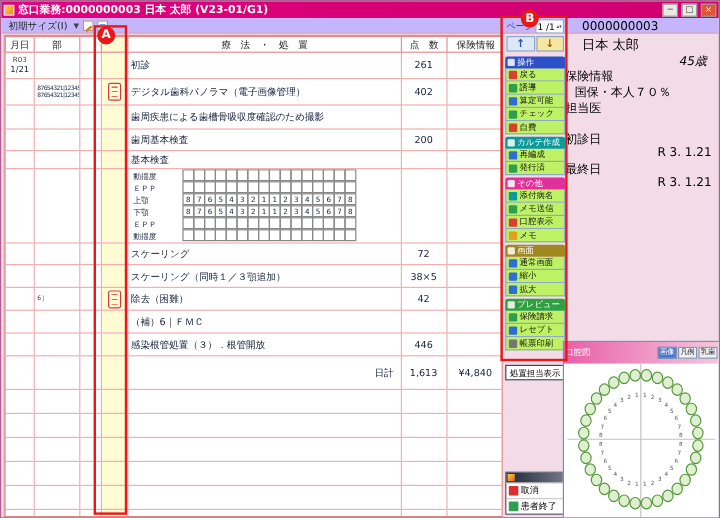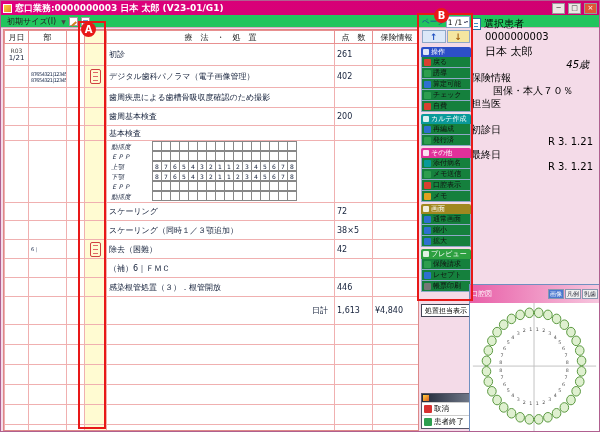--- a/index.html
+++ b/index.html
@@ -7,81 +7,81 @@
   .window { position:relative; width:600px; height:432px; background:#f4dbe8; border:1px solid #b06090; overflow:hidden; }
 
   
   .titlebar { position:absolute; left:0; top:0; right:0; height:14px; background:linear-gradient(90deg,#e0007e,#cf0070); display:flex; align-items:center; gap:3px; padding:0 2px; }
   .app-icon { width:9px; height:9px; background:linear-gradient(135deg,#ffd040,#e09020); border:1px solid #fff; flex:none; }
   .title-text { color:#fff; font-size:9px; font-weight:bold; flex:1; white-space:nowrap; overflow:hidden; }
   .win-btn { width:13px; height:11px; background:#ece8e4; border:1px solid #999; font-size:7px; line-height:9px; text-align:center; color:#333; flex:none; }
   .win-btn.close { background:#e05535; color:#fff; }
 
   
-  .toolbar { position:absolute; left:0; top:14px; right:0; height:13px; background:#22c55e; border-bottom:1px solid #d8a8c0; display:flex; align-items:center; gap:3px; padding:4px 4px; font-size:8px; color:#222; }
+  .toolbar { position:absolute; left:0; top:14px; right:0; height:13px; background:#c4b5fd; border-bottom:1px solid #d8a8c0; display:flex; align-items:center; gap:3px; padding:4px 4px; font-size:8px; color:#222; }
   .tool-label { padding:0 2px; }
   .tool-caret { font-size:6px; color:#444; }
   .tool-ic { width:9px; height:9px; border:1px solid #b090a0; background:#fff; position:relative; }
   .tool-ic.pencil::before { content:""; position:absolute; left:1px; top:5px; width:6px; height:2px; background:#d08020; transform:rotate(-40deg); }
   .tool-ic.note::before { content:""; position:absolute; inset:1px; background:repeating-linear-gradient(0deg,#70a0d0 0 1px,transparent 1px 3px); }
 
   
   .table-wrap { position:absolute; left:2px; top:28px; width:416px; height:402px; background:#fff; border:1px solid #dd8888; overflow:hidden; }
   table { border-collapse:collapse; table-layout:fixed; width:416px; }
   th,td { border:1px solid #f0b0b0; font-size:8px; color:#14203a; overflow:hidden; white-space:nowrap; padding:0 2px; vertical-align:middle; }
   thead th { height:13px; font-weight:normal; color:#222; border-color:#e89090; text-align:center; font-size:8px; }
   .c-flag, th.flag { background:#fffbd2; }
   .c-date { font-size:7px; text-align:center; }
   .era { font-size:6px; color:#444; line-height:6px; }
   .c-part { font-size:5px; line-height:6px; white-space:pre-line; letter-spacing:-0.5px; color:#203050; }
-  .c-pts, .c-copay { text-align:left; padding-right:3px; }
+  .c-pts, .c-copay { text-align:center; padding-right:3px; }
   .total-label { text-align:right; padding-right:6px; }
   .stamp { width:11px; height:15px; border:1px solid #d04040; border-radius:2px; margin:1px auto; position:relative; }
   .stamp::before { content:""; position:absolute; inset:2px; background:repeating-linear-gradient(0deg,#e06868 0 1px,transparent 1px 4px); }
 
   
   .perio { padding:1px 0 0 2px; }
   .perio-row { display:flex; height:10px; }
-  .perio-label { width:42px; font-size:6.5px; line-height:10px; color:#14203a; flex:none;font-style:italic; }
+  .perio-label { width:42px; font-size:6.5px; line-height:10px; color:#14203a; flex:none; }
   .perio-cell { width:10px; height:10px; border:1px solid #888; margin-left:-1px; margin-top:-1px; font-size:6px; line-height:9px; text-align:center; color:#14203a; flex:none; }
 
   
   .control-panel { position:absolute; left:420px; top:14px; width:50px; height:414px; display:flex; flex-direction:column; }
   .page-box { height:32px; padding:1px; font-size:7.5px; }
   .page-row { display:flex; align-items:center; gap:1px; margin-bottom:2px; }
   .page-label { color:#2040a0; flex:none; }
   .page-spin { background:#fff; border:1px solid #8fa8c8; display:flex; align-items:center; padding:0 1px; height:12px; flex:1; }
   .page-spin .v { flex:1; font-size:7.5px; }
   .spin-arrows { font-size:4px; line-height:4px; color:#335; }
   .arrow-btn { flex:1; height:13px; background:#dce8f8; border:1px solid #8fa8c8; text-align:center; font-size:9px; line-height:12px; color:#2050c0; font-weight:bold; cursor:pointer; }
   .arrow-btn.down { background:#f5e6a0; color:#a06010; }
   .section-header { height:10px; color:#fff; font-size:7px; line-height:10px; padding-left:10px; position:relative; border-radius:2px 2px 0 0; white-space:nowrap; overflow:hidden; }
   .section-header::before { content:""; position:absolute; left:2px; top:2px; width:6px; height:6px; background:#fff; border-radius:1px; opacity:.85; }
-  .panel-btn { height:11px; background:#15803d; border:1px solid #8fa8c8; border-top:none; display:flex; align-items:center; gap:2px; padding-left:2px; font-size:7px; color:#111; cursor:pointer; white-space:nowrap; overflow:hidden; }
+  .panel-btn { height:11px; background:#bef264; border:1px solid #8fa8c8; border-top:none; display:flex; align-items:center; gap:2px; padding-left:2px; font-size:7px; color:#111; cursor:pointer; white-space:nowrap; overflow:hidden; }
   .panel-btn .ic { width:7px; height:7px; border-radius:1px; flex:none; }
   .section-gap { height:2px; flex:none; }
   .staff-btn { margin-top:10px; height:13px; border:1px solid #445; background:#fff; font-size:7px; text-align:center; line-height:12px; color:#000; cursor:pointer; }
   .mini-window { margin-top:auto; border:1px solid #556; background:#fff; }
   .mini-title { height:8px; background:linear-gradient(90deg,#202838,#707888); position:relative; }
   .mini-title::before { content:""; position:absolute; left:1px; top:1px; width:6px; height:6px; background:linear-gradient(135deg,#ffd040,#e06020); }
   .mini-btn { height:13px; display:flex; align-items:center; gap:2px; padding-left:2px; font-size:7.5px; border-top:1px solid #ccc; cursor:pointer; }
   .mini-btn .ic { width:8px; height:8px; flex:none; border-radius:1px; }
   .ic-cancel { background:#d83030; }
   .ic-finish { background:#2e9e4f; }
 
   
   .patient-panel { position:absolute; left:470px; top:16px; width:128px; color:#000; font-size:10px; }
   .p-header { display:flex; align-items:center; gap:3px; height:14px; }
   .doc-icon { width:10px; height:12px; background:#fff; border:1px solid #3070a0; position:relative; flex:none; }
   .doc-icon::before { content:""; position:absolute; inset:2px; background:repeating-linear-gradient(0deg,#4090c0 0 1px,transparent 1px 3px); }
   .p-id { padding-left:14px; height:13px; }
   .p-name { padding-left:14px; height:14px; font-size:11px; }
   .p-age { text-align:right; padding-right:10px; height:13px;font-style:italic; }
   .p-label { height:13px; }
-  .p-val { padding-left:8px; height:13px;margin-left:14px; }
+  .p-val { padding-left:8px; height:13px; }
   .p-gap { height:13px; }
   .p-date { text-align:right; padding-right:6px; height:12px; }
 
   
   .oral-window { position:absolute; left:468px; top:283px; width:131px; height:149px; border:1px solid #7090c0; background:#fff; display:flex; flex-direction:column; overflow:hidden; }
   .oral-title { height:18px; background:linear-gradient(90deg,#e85fa8,#f7c6de); display:flex; align-items:center; gap:1px; padding:0 1px; flex:none; }
   .oral-title .t { color:#fff; font-size:7px; flex:1; white-space:nowrap; overflow:hidden; }
   .oral-btn { height:10px; font-size:6px; line-height:8px; padding:0 1px; border:1px solid #8898b0; background:#f0f0f0; color:#223; cursor:pointer; flex:none; }
   .oral-btn.primary { background:#4a78d0; color:#fff; }
   .oral-svg { flex:1; }
@@ -530,24 +530,20 @@
         <span>取消</span>
       </div>
       <div class="mini-btn">
         <span class="ic ic-finish"></span>
         <span>患者終了</span>
       </div>
     </div>
   </div>
 
   <div class="patient-panel">
-    <div class="p-header">
-      <span class="doc-icon"></span>
-      <span>選択患者</span>
-    </div>
     <div class="p-id">0000000003</div>
     <div class="p-name">日本 太郎</div>
     <div class="p-age">45歳</div>
     <div class="p-label">保険情報</div>
     <div class="p-val">国保・本人７０％</div>
     <div class="p-label">担当医</div>
     <div class="p-gap"></div>
     <div class="p-label">初診日</div>
     <div class="p-date">R 3. 1.21</div>
     <div class="p-label">最終日</div>

